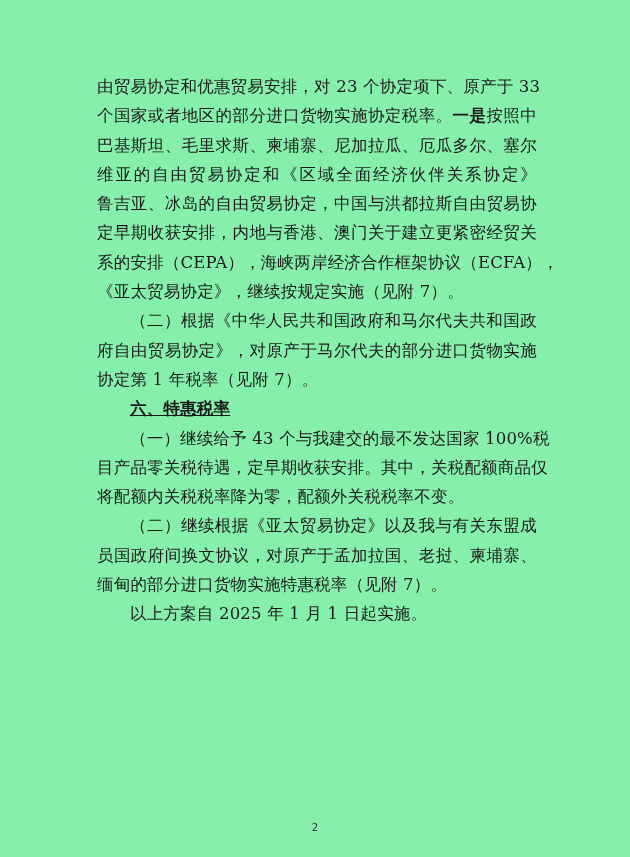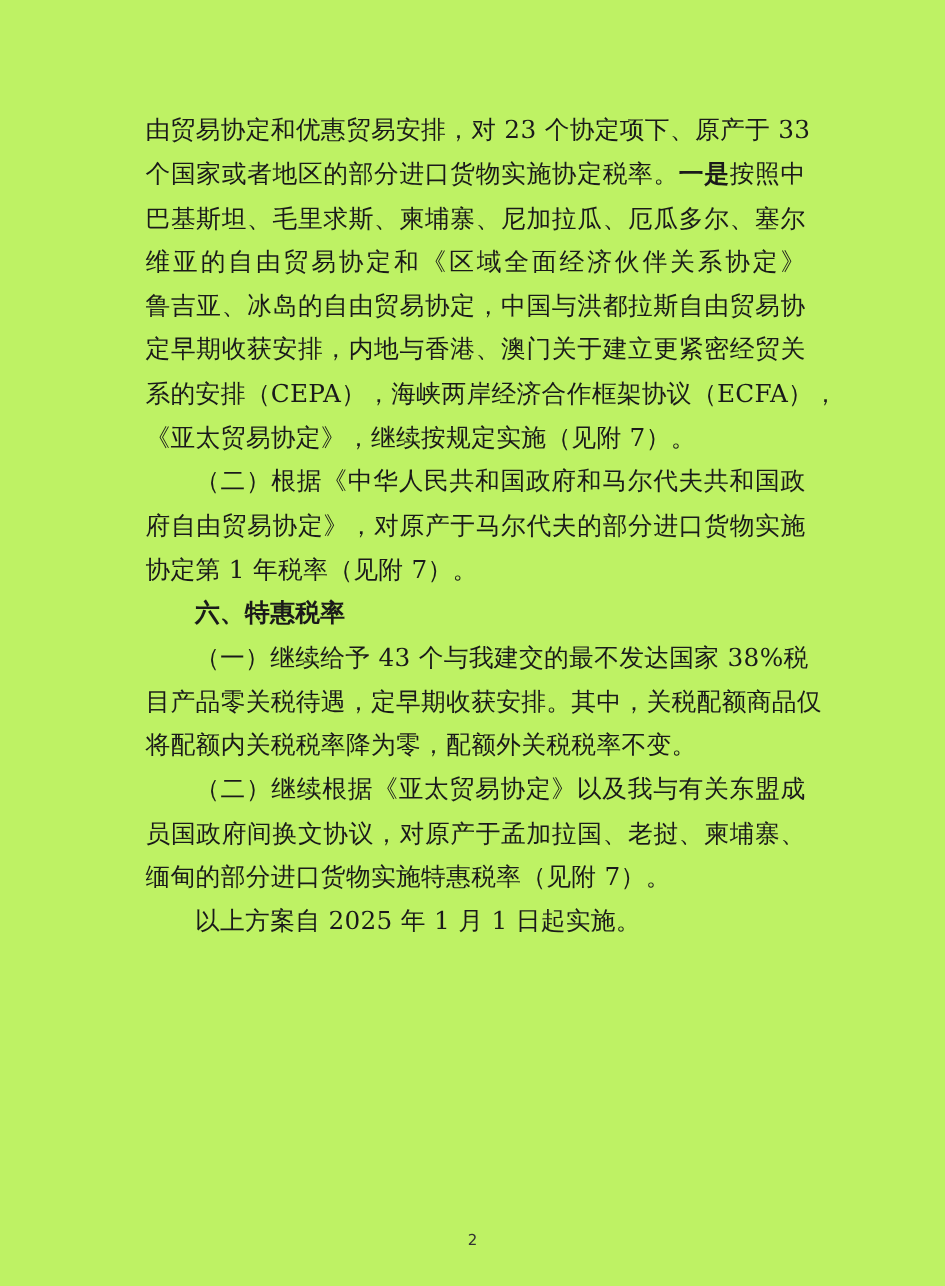--- a/index.html
+++ b/index.html
@@ -13,21 +13,21 @@
       position: relative;
       overflow: hidden;
       font-family: "DejaVu Serif", "Liberation Serif", serif;
       color: #1a1a1a;
     }
     .page {
       position: absolute;
       left: 0; top: 0;
       width: 630px;
       height: 857px;
-      background: #bef264;
+      background: #86efac;
     }
     .body-text {
       position: absolute;
       left: 97px;
       top: 72px;
       width: 440px;
     }
     .line {
       height: 29.3px;
       line-height: 29.3px;
@@ -44,20 +44,21 @@
       padding-left: 33px;
     }
     .bold {
       font-weight: bold;
       font-family: Liberation Sans, sans-serif;
     }
     .heading {
       font-weight: bold;
       font-family: "DejaVu Sans", "Liberation Sans", sans-serif;
       text-align-last: left;
+      text-decoration: underline;
     }
     .page-number {
       position: absolute;
       top: 822px;
       left: 0;
       width: 630px;
       text-align: center;
       font-family: "DejaVu Sans", "Liberation Sans", sans-serif;
       font-size: 10px;
       color: #333;
@@ -83,21 +84,21 @@
     <div class="line">定早期收获安排，内地与香港、澳门关于建立更紧密经贸关</div>
     <div class="line">系的安排（CEPA），海峡两岸经济合作框架协议（ECFA），</div>
     <div class="line last">《亚太贸易协定》，继续按规定实施（见附 7）。</div>
 
     <div class="line indent">（二）根据《中华人民共和国政府和马尔代夫共和国政</div>
     <div class="line">府自由贸易协定》，对原产于马尔代夫的部分进口货物实施</div>
     <div class="line last">协定第 1 年税率（见附 7）。</div>
 
     <div class="line indent heading">六、特惠税率</div>
 
-    <div class="line indent">（一）继续给予 43 个与我建交的最不发达国家 38%税</div>
+    <div class="line indent">（一）继续给予 43 个与我建交的最不发达国家 100%税</div>
     <div class="line">目产品零关税待遇，定早期收获安排。其中，关税配额商品仅</div>
     <div class="line last">将配额内关税税率降为零，配额外关税税率不变。</div>
 
     <div class="line indent">（二）继续根据《亚太贸易协定》以及我与有关东盟成</div>
     <div class="line">员国政府间换文协议，对原产于孟加拉国、老挝、柬埔寨、</div>
     <div class="line last">缅甸的部分进口货物实施特惠税率（见附 7）。</div>
 
     <div class="line indent last">以上方案自 2025 年 1 月 1 日起实施。</div>
   </div>
 

